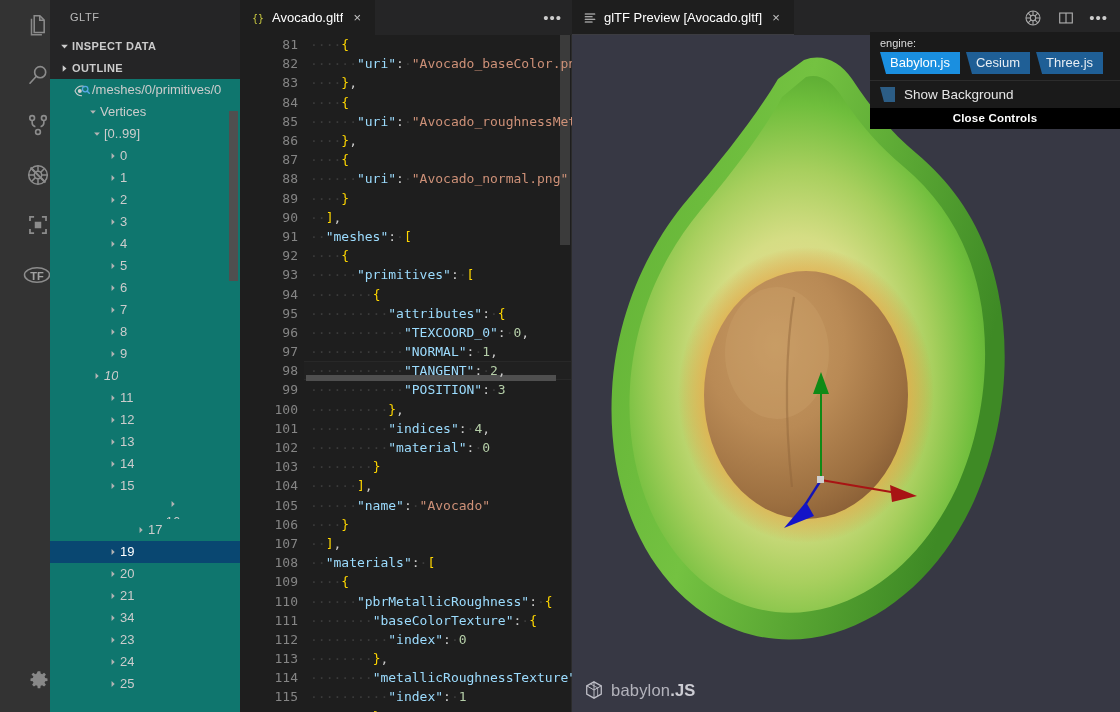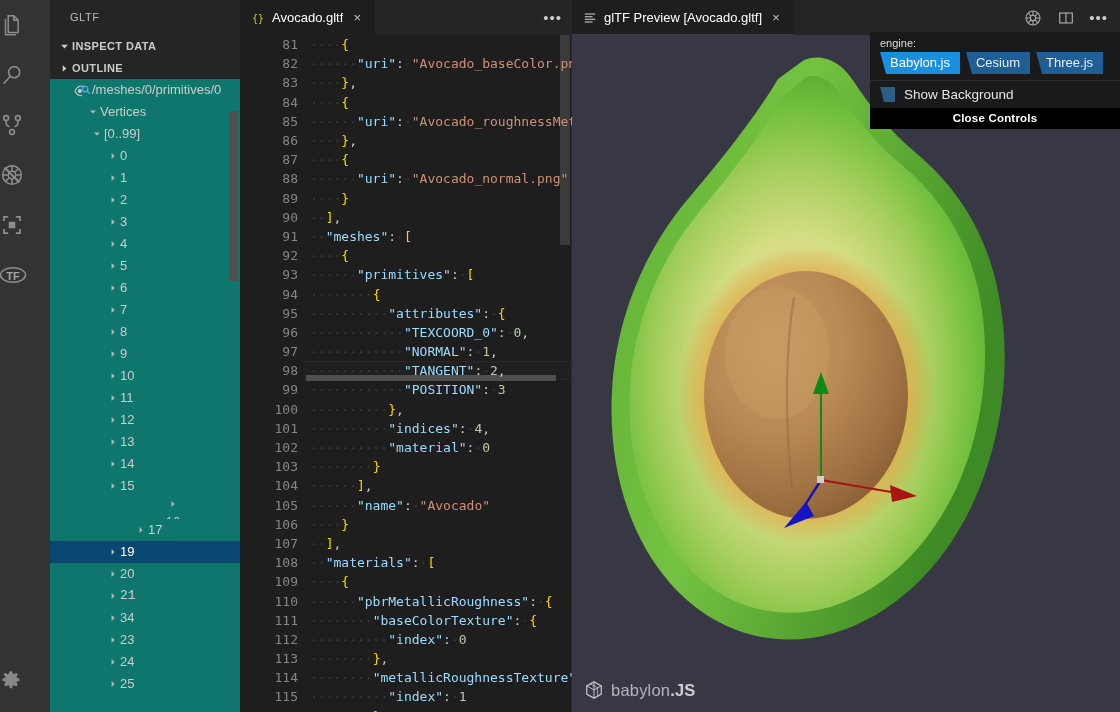--- a/index.html
+++ b/index.html
@@ -15,21 +15,21 @@
   
   .activity-bar {
     width: 50px; height: 712px;
     background: #333333;
     display: flex; flex-direction: column; align-items: center;
     flex: 0 0 50px;
     position: relative;
   }
   .act-item {
     width: 52px; height: 50px;
-    display: flex; align-items: center; justify-content: flex-start;
+    display: flex; align-items: center; justify-content: flex-end;
     opacity: .62;
   }
   .act-item.first { margin-top: 0; }
   .act-spacer { flex: 1 1 auto; }
   .act-icon svg { display: block; }
 
   
   .side-bar {
     width: 190px; height: 712px; flex: 0 0 190px;
     background: #252526;
@@ -430,21 +430,21 @@
           <span class="row-label">8</span>
         </div>
         <div class="tree-row" style="padding-left: 56px;">
           <span class="row-twisty">
             <svg width="8" height="8" viewBox="0 0 10 10">
               <path d="M3.2 1.4l3.9 3.6-3.9 3.6z" fill="#b4b4b4"></path>
             </svg>
           </span>
           <span class="row-label">9</span>
         </div>
-        <div class="tree-row" style="padding-left: 56px;">
+        <div class="tree-row" style="padding-left: 40px; font-style: italic;">
           <span class="row-twisty">
             <svg width="8" height="8" viewBox="0 0 10 10">
               <path d="M3.2 1.4l3.9 3.6-3.9 3.6z" fill="#b4b4b4"></path>
             </svg>
           </span>
           <span class="row-label">10</span>
         </div>
         <div class="tree-row" style="padding-left: 56px;">
           <span class="row-twisty">
             <svg width="8" height="8" viewBox="0 0 10 10">
@@ -510,21 +510,21 @@
           <span class="row-label">19</span>
         </div>
         <div class="tree-row" style="padding-left: 56px;">
           <span class="row-twisty">
             <svg width="8" height="8" viewBox="0 0 10 10">
               <path d="M3.2 1.4l3.9 3.6-3.9 3.6z" fill="#b4b4b4"></path>
             </svg>
           </span>
           <span class="row-label">20</span>
         </div>
-        <div class="tree-row" style="padding-left: 56px; font-family: Liberation Mono, monospace;">
+        <div class="tree-row" style="padding-left: 56px;">
           <span class="row-twisty">
             <svg width="8" height="8" viewBox="0 0 10 10">
               <path d="M3.2 1.4l3.9 3.6-3.9 3.6z" fill="#b4b4b4"></path>
             </svg>
           </span>
           <span class="row-label">21</span>
         </div>
         <div class="tree-row" style="padding-left: 56px;">
           <span class="row-twisty">
             <svg width="8" height="8" viewBox="0 0 10 10">

